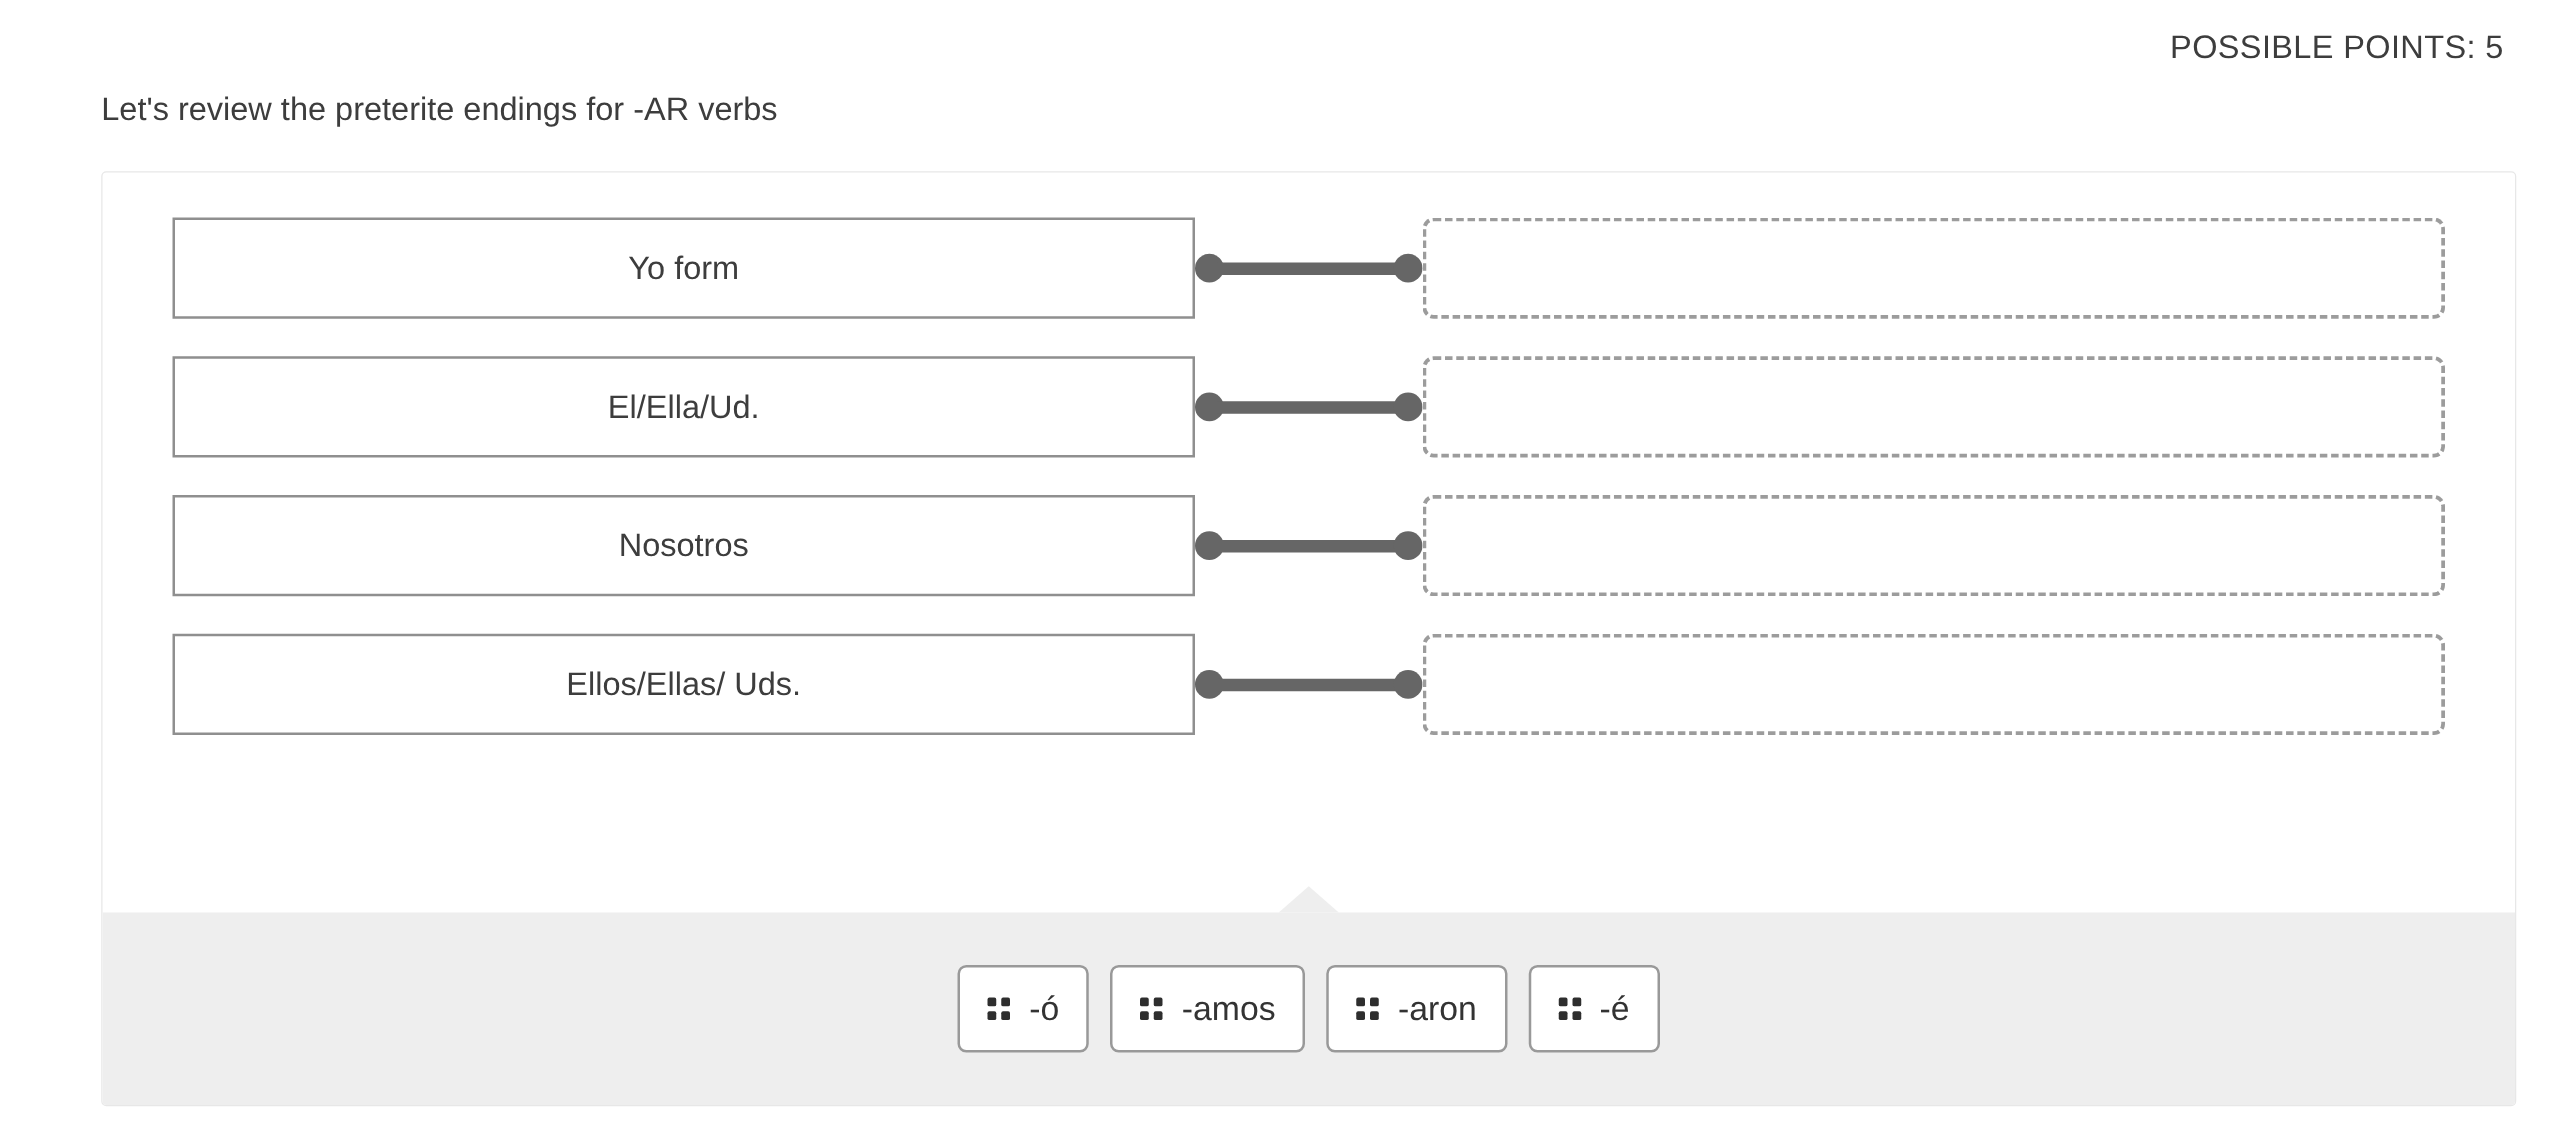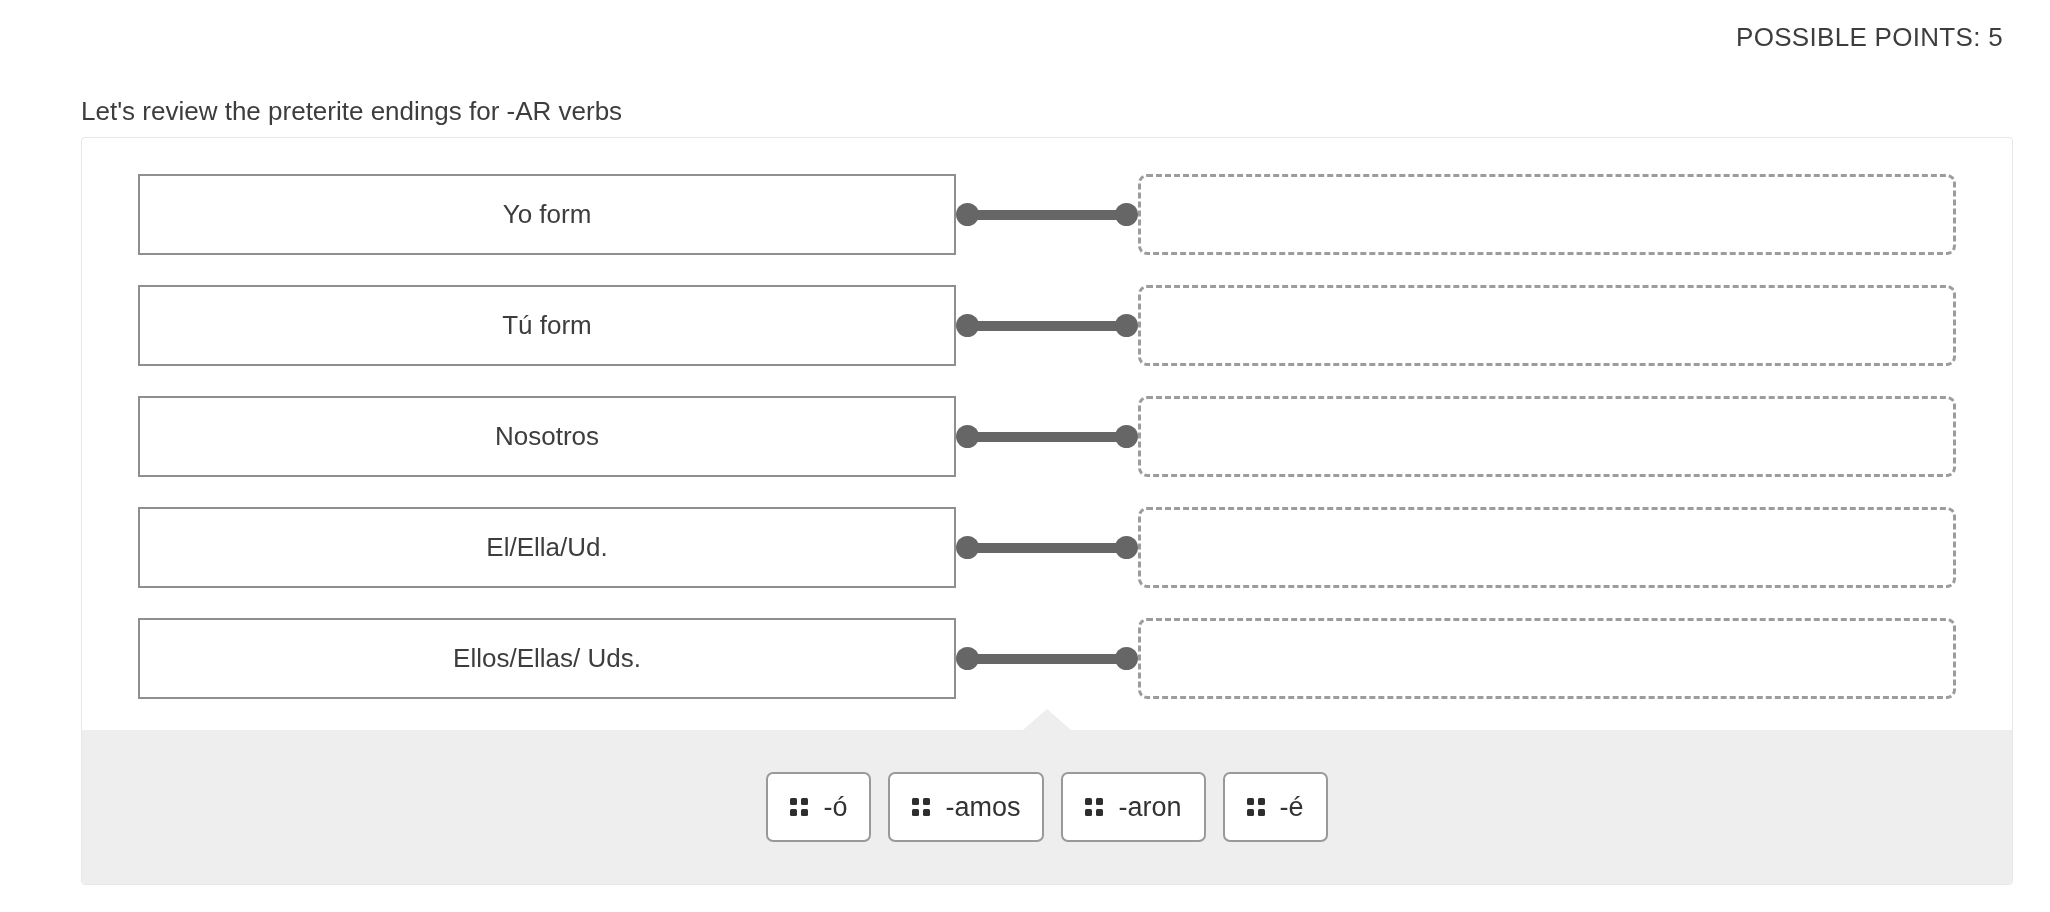--- a/index.html
+++ b/index.html
@@ -21,21 +21,21 @@
     overflow: hidden;
   }
   .page { position: relative; width: 2050px; height: 912px; margin-left: 28px; }
 
   .points {
     position: absolute; top: 22px; right: 75px;
     font-size: 26px; color: var(--text);
     letter-spacing: 0.3px;
   }
   .question {
-    position: absolute; top: 96px; left: 53px;
+    position: absolute; top: 72px; left: 53px;
     font-size: 26px; color: var(--text);
   }
 
   .card {
     position: absolute; left: 53px; top: 137px;
     width: 1932px; height: 748px;
     border: 1px solid var(--card-border);
     border-radius: 4px;
     background: #ffffff;
     overflow: hidden;
@@ -131,47 +131,36 @@
           <span>Yo form</span>
         </div>
         <div class="connector">
           <span class="dot"></span>
           <span class="line"></span>
           <span class="dot"></span>
         </div>
         <div class="drop-zone"></div>
       </div>
 
-      <div class="row">
-        <div class="prompt-box">
-          <span>Tú form</span>
+
+      <div class="row">
+        <div class="prompt-box">
+          <span>El/Ella/Ud.</span>
         </div>
         <div class="connector">
           <span class="dot"></span>
           <span class="line"></span>
           <span class="dot"></span>
         </div>
         <div class="drop-zone"></div>
       </div>
 
       <div class="row">
         <div class="prompt-box">
           <span>Nosotros</span>
-        </div>
-        <div class="connector">
-          <span class="dot"></span>
-          <span class="line"></span>
-          <span class="dot"></span>
-        </div>
-        <div class="drop-zone"></div>
-      </div>
-
-      <div class="row">
-        <div class="prompt-box">
-          <span>El/Ella/Ud.</span>
         </div>
         <div class="connector">
           <span class="dot"></span>
           <span class="line"></span>
           <span class="dot"></span>
         </div>
         <div class="drop-zone"></div>
       </div>
 
       <div class="row">

